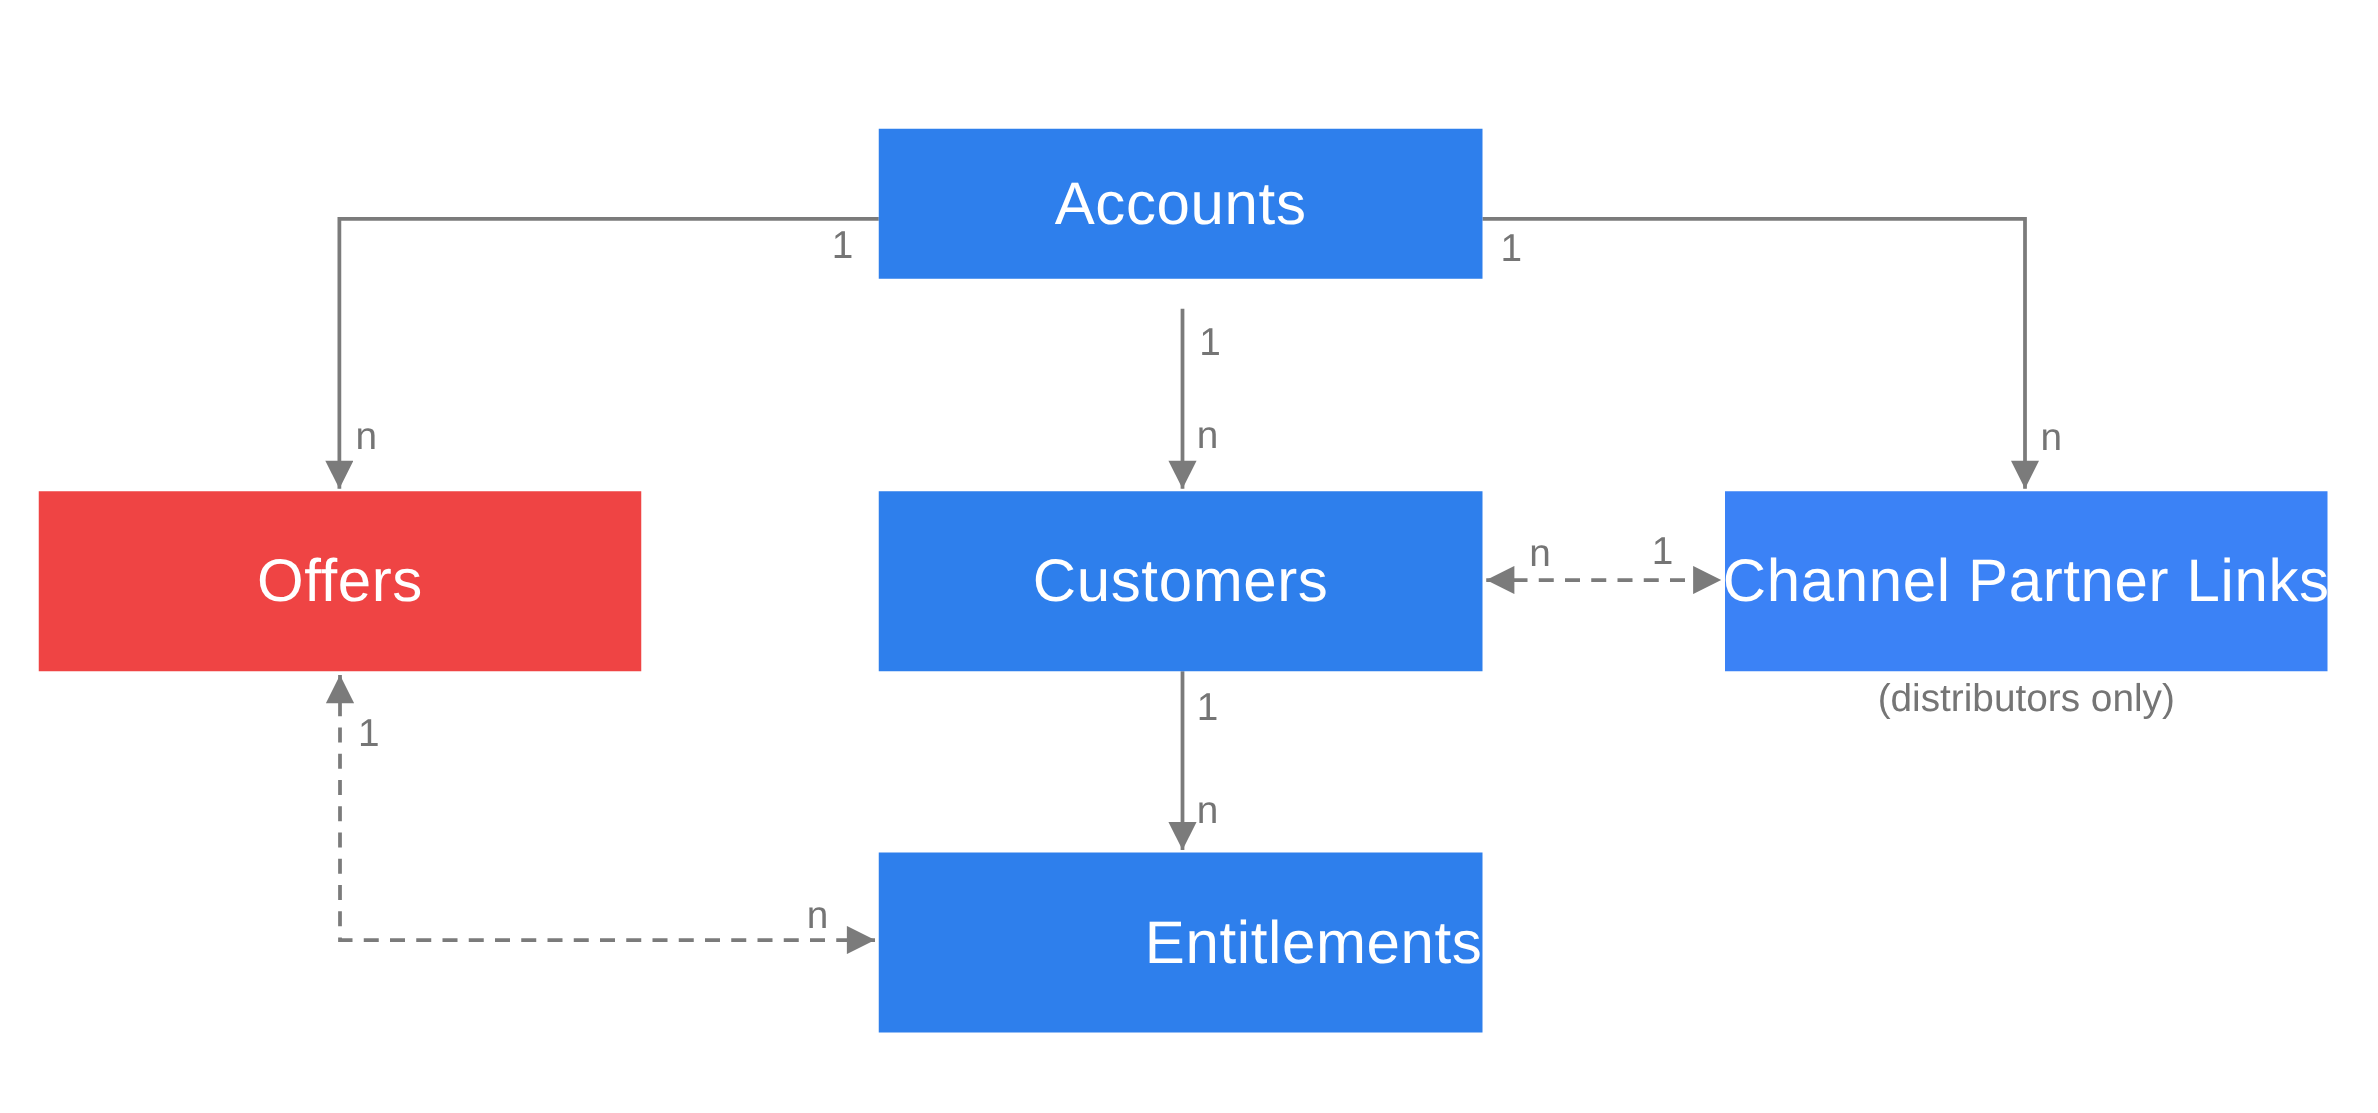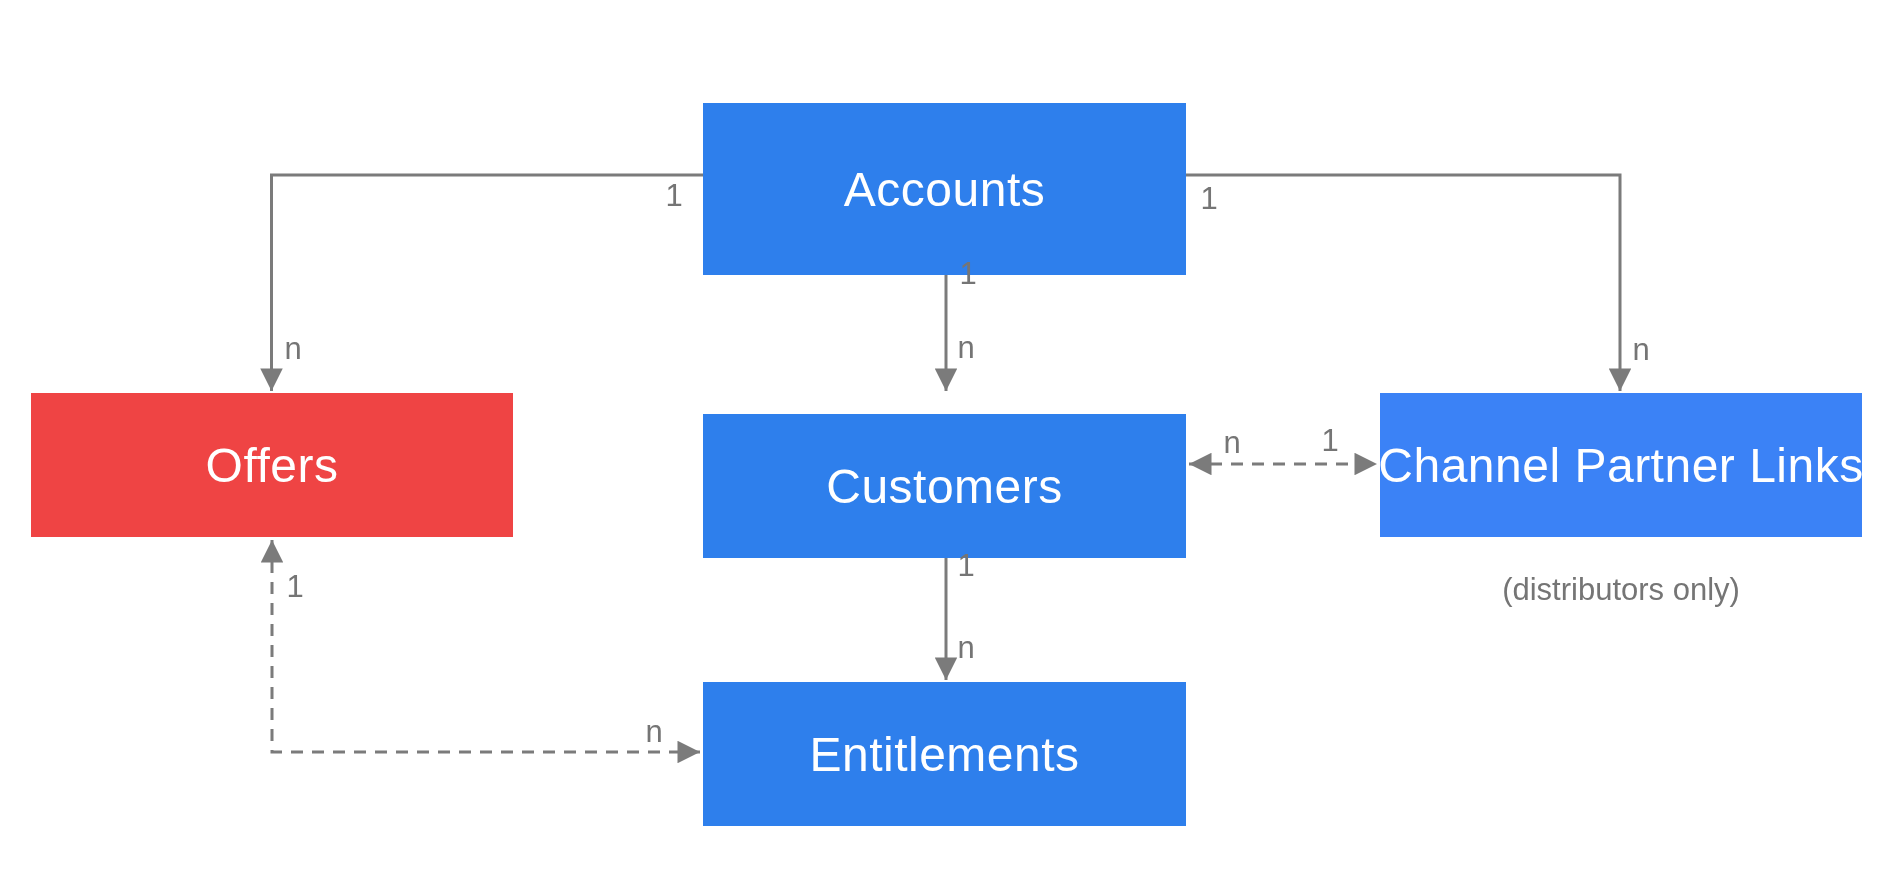--- a/index.html
+++ b/index.html
@@ -15,35 +15,35 @@
     position:absolute;
     display:flex;align-items:center;justify-content:center;
     color:#ffffff;
     font-size:48px;
     letter-spacing:0.5px;
     white-space:nowrap;
   }
   .node.blue{background:#2e7fec;}
   .node.green{background:#ef4444;}
   .node.orange{background:#3b82f6;}
-  .n-accounts{left:703px;top:103px;width:483px;height:172px;text-align:right;}
+  .n-accounts{left:703px;top:103px;width:483px;height:120px;text-align:right;}
   .n-offers{left:31px;top:393px;width:482px;height:144px;}
-  .n-customers{left:703px;top:414px;width:483px;height:144px;}
+  .n-customers{left:703px;top:393px;width:483px;height:144px;}
   .n-cpl{left:1380px;top:393px;width:482px;height:144px;}
-  .n-entitlements{left:703px;top:682px;width:483px;height:144px;}
+  .n-entitlements{left:703px;top:682px;width:483px;height:144px;justify-content:flex-end;}
   .card{
     position:absolute;
     color:#757575;
     font-size:31px;
     transform:translate(-50%,-50%);
     white-space:nowrap;
   }
   .caption{
     position:absolute;
-    left:1621px;top:590px;
+    left:1621px;top:559px;
     transform:translate(-50%,-50%);
     color:#757575;
     font-size:31px;
     white-space:nowrap;
   }
 </style>
 </head>
 <body>
 
 <div class="canvas">

